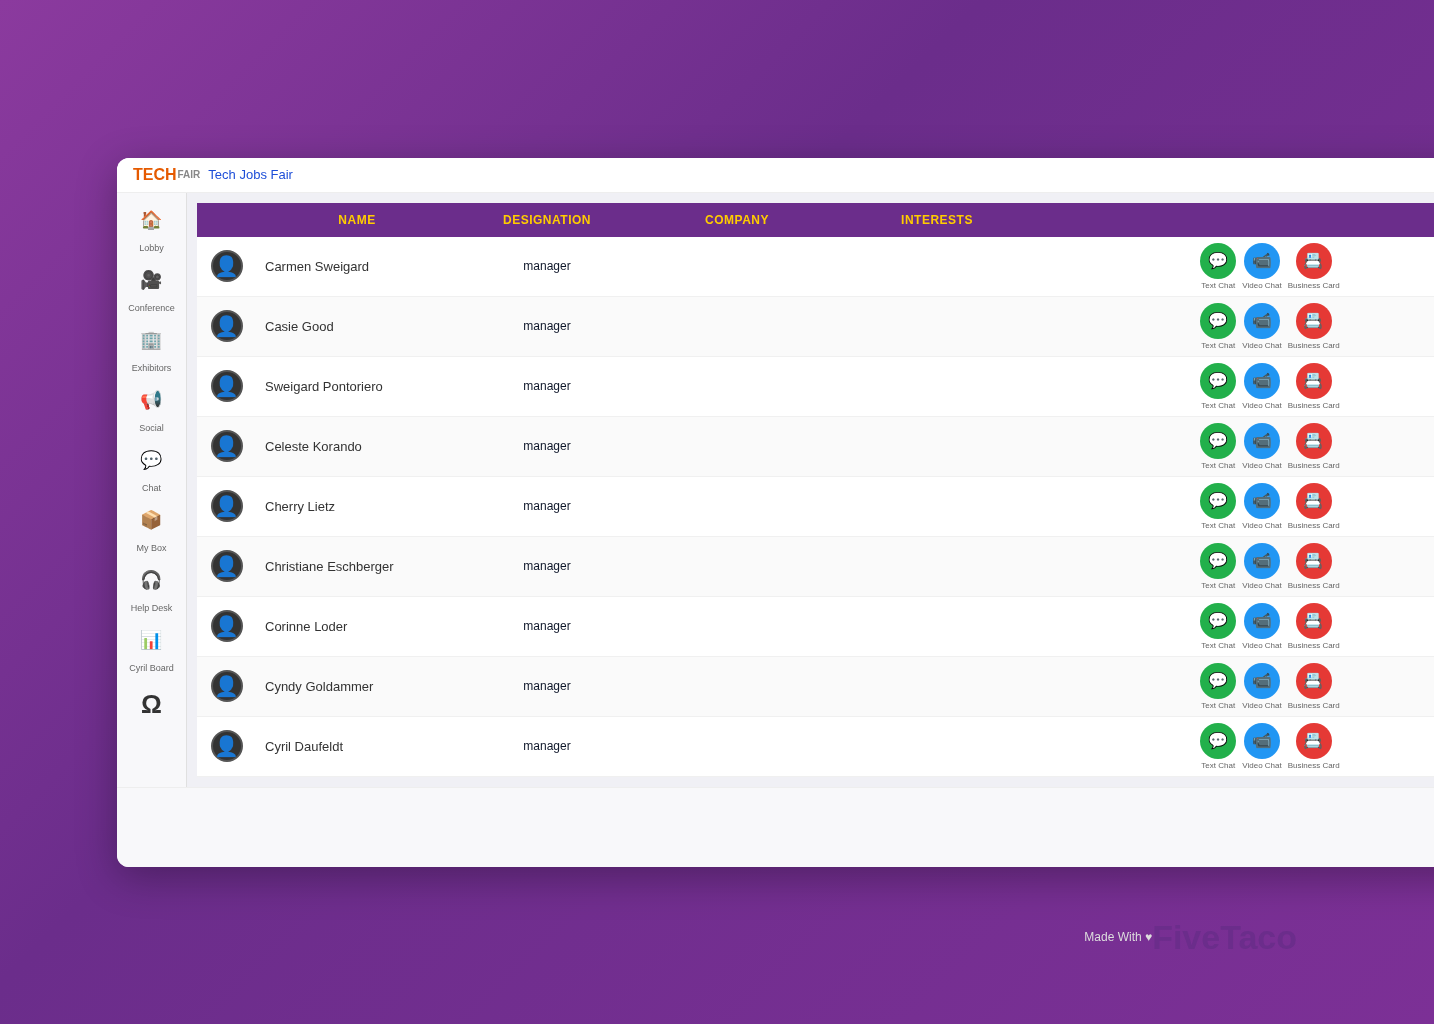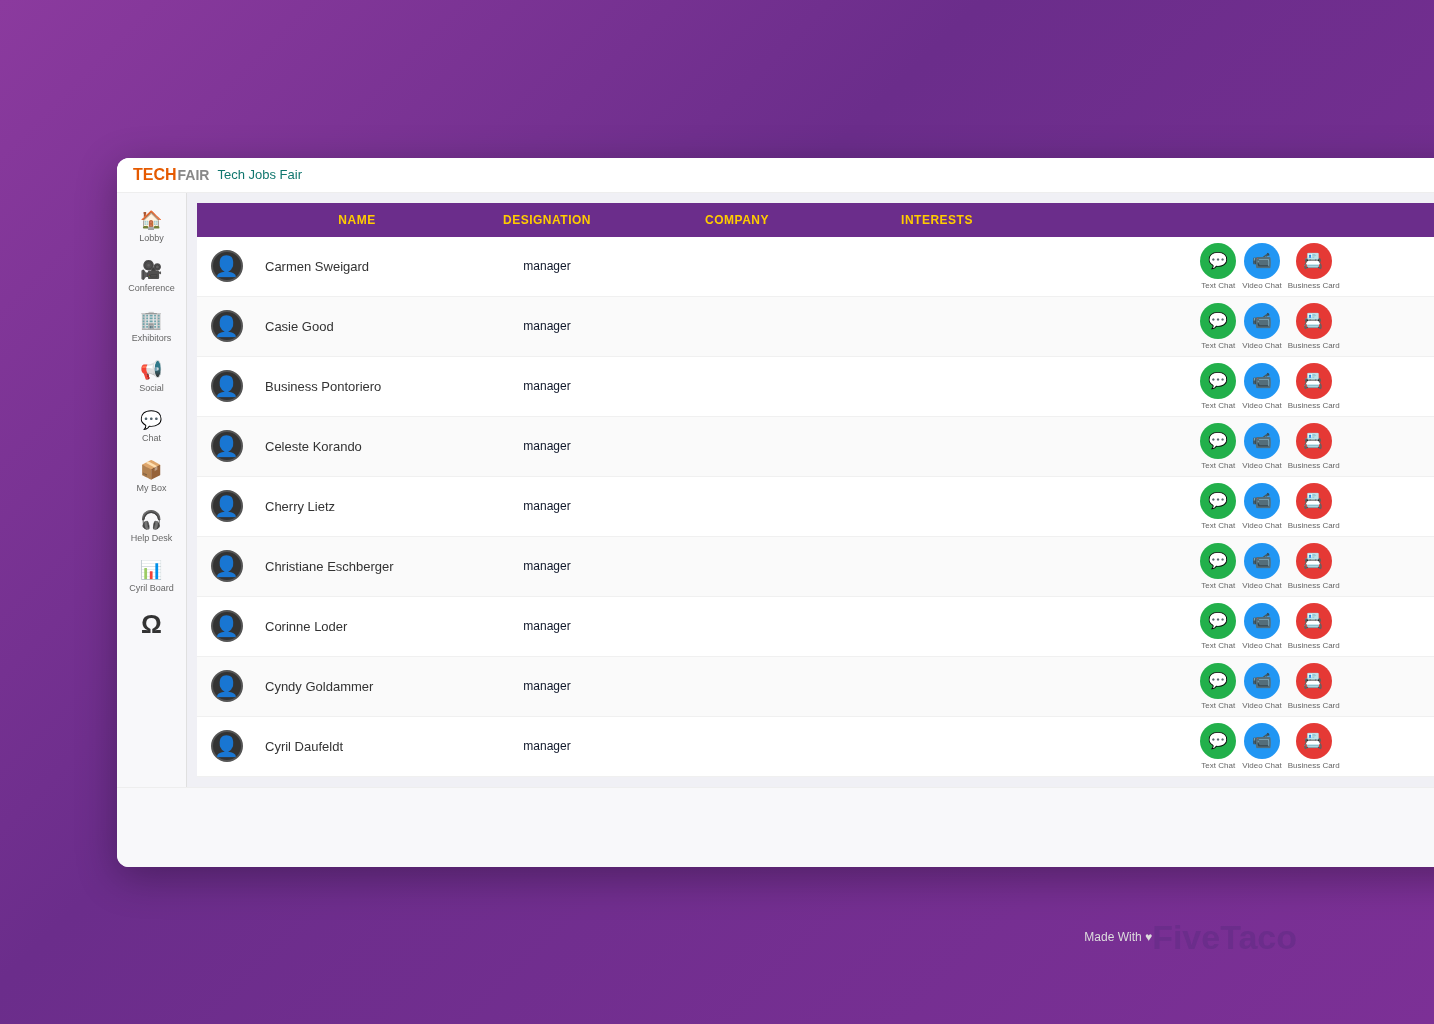--- a/index.html
+++ b/index.html
@@ -26,21 +26,21 @@
       display: flex;
       align-items: center;
       border-bottom: 1px solid #eee;
     }
     .logo-area {
       display: flex;
       align-items: center;
       gap: 8px;
     }
     .logo-tech { color: #e55a00; font-weight: 900; font-size: 16px; }
-    .logo-subtitle { color: #0f766e; font-size: 13px; text-align: center; }
+    .logo-subtitle { color: #1d4ed8; font-size: 13px; text-align: center; }
     .main-layout {
       display: flex;
       flex: 1;
       background: #f0f0f5;
     }
     .sidebar {
       width: 70px;
       background: #f8f8fa;
       border-right: 1px solid #e0e0e0;
       display: flex;
@@ -59,21 +59,21 @@
       width: 60px;
     }
     .sidebar-item .icon {
       font-size: 18px;
       color: #555;
     }
     .sidebar-item .label {
       font-size: 9px;
       color: #666;
       text-align: center;
-      margin-top: 2px;
+      margin-top: 12px;
     }
     .sidebar-item.big-icon .icon { font-size: 28px; color: #333; font-weight: bold; }
     .content-area {
       flex: 1;
       padding: 0;
       overflow: hidden;
     }
     .table-container {
       background: white;
       margin: 10px;
@@ -188,21 +188,21 @@
 </head>
 <body>
 
 <div class="page-container" style="position:relative; width:1200px;">
   <div class="outer-wrapper">
 
     <div class="top-bar">
       <div class="logo-area">
         <div style="display:flex; align-items:center; gap:1px;">
           <span class="logo-tech">TECH</span>
-          <span style="font-size:14px; color:#888; font-weight:bold;">FAIR</span>
+          <span style="font-size:10px; color:#888; font-weight:bold;">FAIR</span>
         </div>
         <span class="logo-subtitle">Tech Jobs Fair</span>
       </div>
     </div>
 
     <div class="main-layout">
 
       <div class="sidebar">
         <div class="sidebar-item">
           <span class="icon">🏠</span>
@@ -304,21 +304,21 @@
           <span class="action-label">Business Card</span>
         </div>
       </div>
     </div>
               <div class="table-row">
       <div class="avatar-cell">
         <div class="avatar">
           <span style="font-size:20px;">👤</span>
         </div>
       </div>
-      <div class="name-cell">Business Pontoriero</div>
+      <div class="name-cell">Sweigard Pontoriero</div>
       <div class="designation-cell">manager</div>
       <div class="company-cell"></div>
       <div class="interests-cell"></div>
       <div class="actions-cell">
         <div class="action-btn-group">
           <button class="action-circle green" title="Text Chat">💬</button>
           <span class="action-label">Text Chat</span>
         </div>
         <div class="action-btn-group">
           <button class="action-circle blue" title="Video Chat">📹</button>

